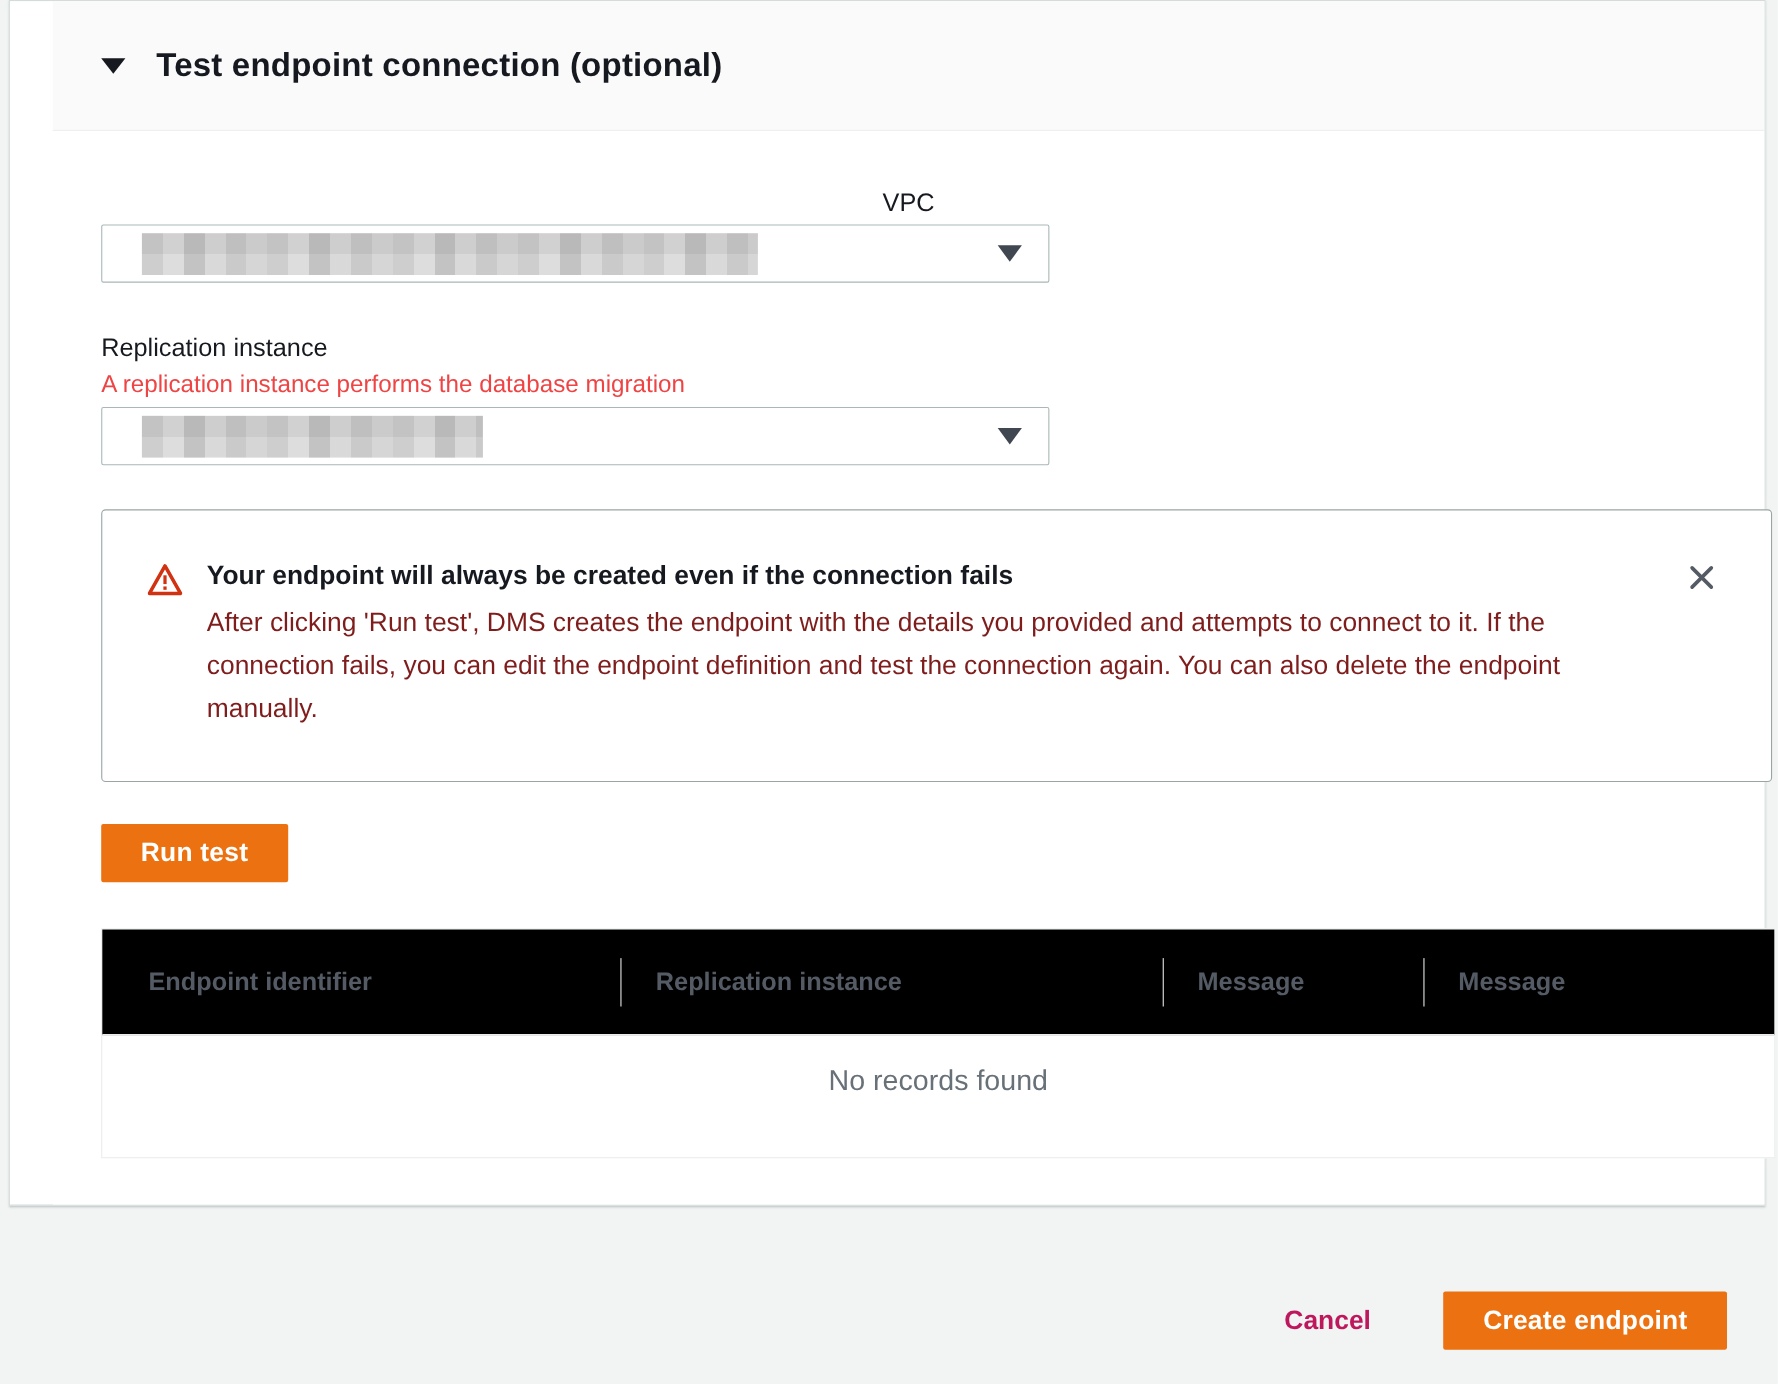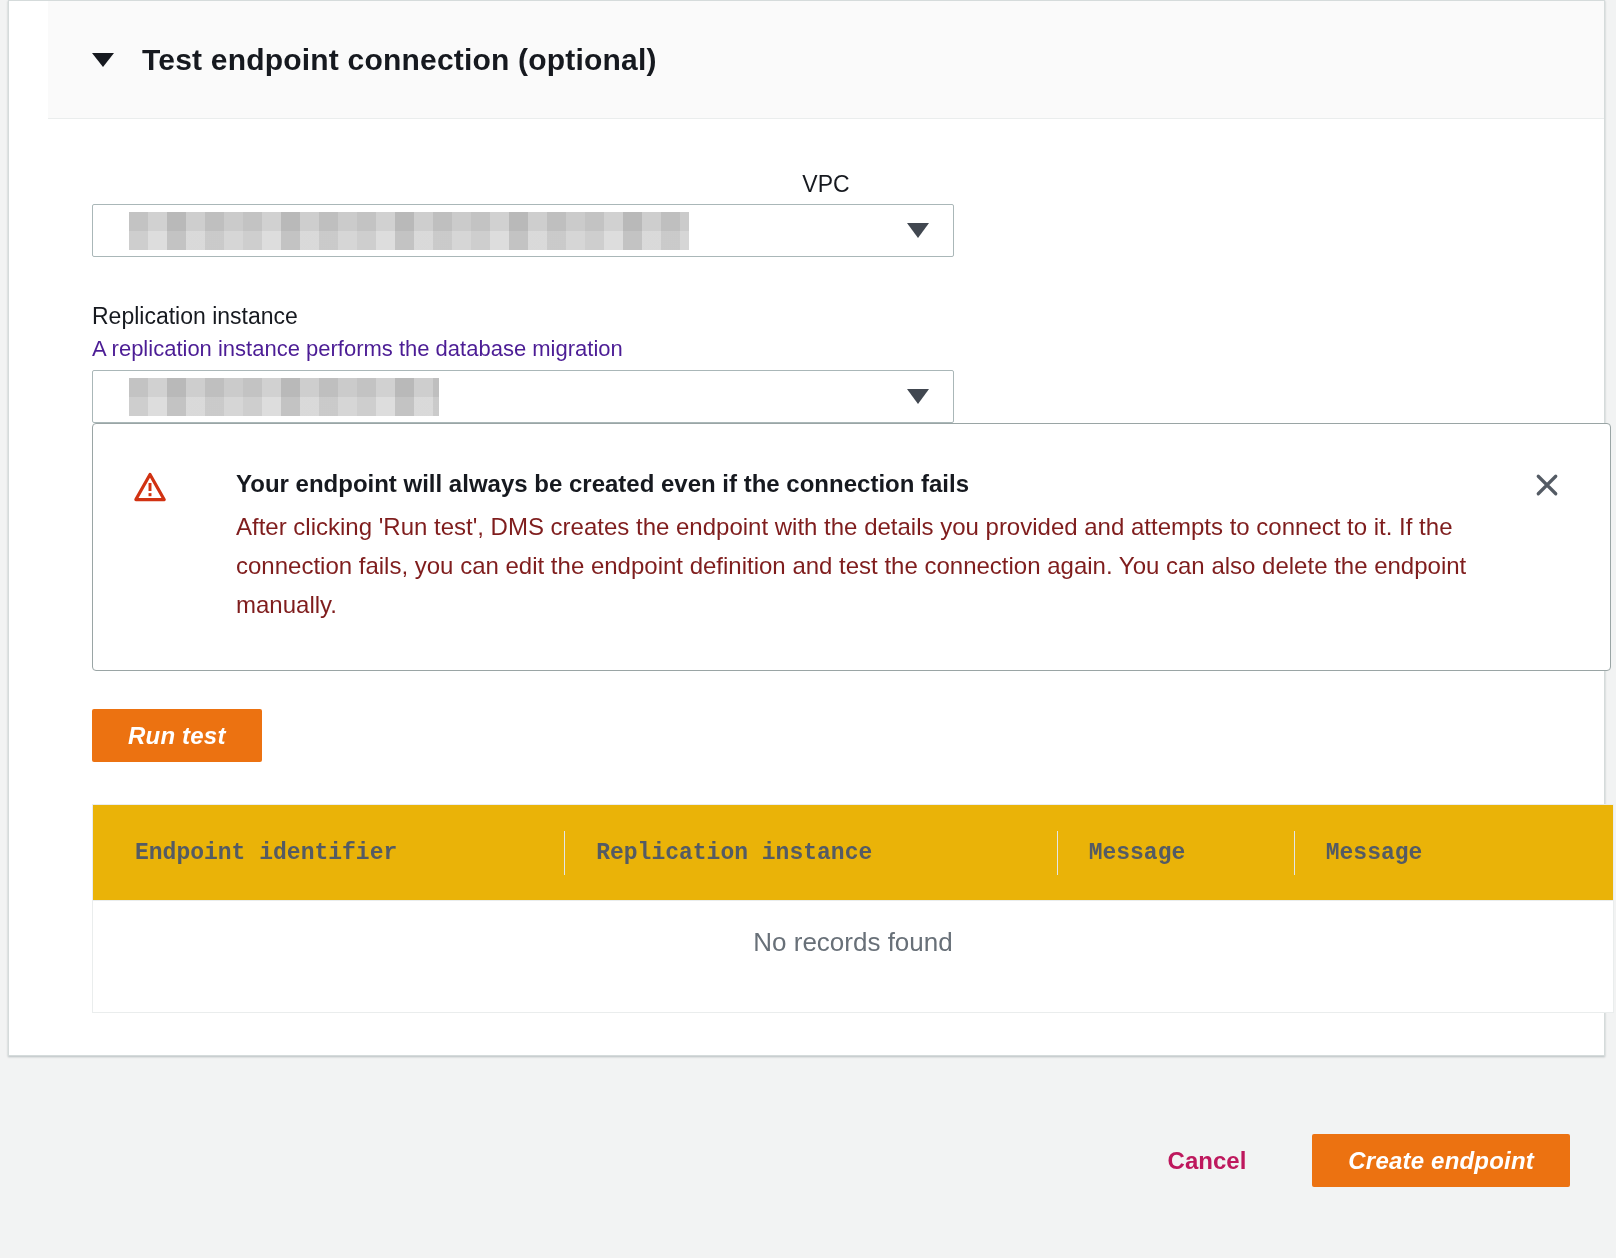--- a/index.html
+++ b/index.html
@@ -28,21 +28,21 @@
     border-right:11px solid transparent;
     border-top:14px solid #16191f;
     margin-right:28px;
   }
   .card-title { font-size:30px; font-weight:700; color:#16191f; letter-spacing:0.2px; }
 
   .card-body { padding:32px 44px 42px 44px; background:#fff; }
 
   .field { margin-top:16px; }
   .field-label { font-size:23px; color:#16191f; margin-bottom:6px; }
-  .field-desc { font-size:22px; color:#4c1d95; margin-bottom:8px; }
+  .field-desc { font-size:22px; color:#ef4444; margin-bottom:8px; }
 
   .select {
     width:862px; height:53px;
     border:1px solid #aab7b8; border-radius:2px;
     background:#fff;
     display:flex; align-items:center; justify-content:space-between;
     padding:0 24px 0 36px;
     cursor:pointer;
   }
   .select-caret {
@@ -56,28 +56,28 @@
     background-image:
       repeating-linear-gradient(90deg, rgba(0,0,0,0.10) 0 19px, rgba(0,0,0,0.02) 19px 38px, rgba(0,0,0,0.16) 38px 57px, rgba(0,0,0,0.04) 57px 76px, rgba(0,0,0,0.12) 76px 95px, rgba(0,0,0,0.06) 95px 114px),
       repeating-linear-gradient(0deg, #dcdcdc 0 19px, #cecece 19px 38px);
     opacity:0.85;
   }
   .redacted.w-vpc { width:560px; }
   .redacted.w-ri { width:310px; }
 
   .alert {
     position:relative;
+    margin-top:40px;
     width:1519px;
     border:1px solid #9aa5a5;
     border-radius:4px;
     background:#fff;
     padding:44px 110px 46px 41px;
     display:flex;
     align-items:flex-start;
-    gap:48px;
   }
   .alert-icon { flex:0 0 auto; margin:4px 22px 0 0; }
   .alert-title { font-size:24px; font-weight:700; color:#16191f; line-height:32px; }
   .alert-body { font-size:24px; color:#7f1d1d; line-height:39px; margin-top:7px; max-width:1300px; }
   .alert-close {
     position:absolute; top:42px; right:44px;
     background:none; border:none; cursor:pointer;
     line-height:0; padding:4px;
   }
 
@@ -85,38 +85,36 @@
     display:inline-block;
     background:#ec7211;
     color:#fff;
     border:none; border-radius:2px;
     font-family:"Liberation Sans", sans-serif;
     font-size:24px; font-weight:700;
     padding:0 36px;
     height:53px; line-height:53px;
     cursor:pointer;
     letter-spacing:0.2px;
-    font-style:italic;
   }
   .run-test { margin-top:38px; }
 
   .table {
     margin-top:42px;
     width:1522px;
     border:1px solid #eaeded;
     background:#fff;
   }
   .table-header {
     display:grid;
     grid-template-columns:31% 32.4% 15.6% 21%;
-    background:#eab308;
+    background:#000000;
     border-bottom:1px solid #eaeded;
     height:96px;
     align-items:center;
-    font-family:Liberation Mono, monospace;
   }
   .th {
     position:relative;
     font-size:23px; font-weight:700; color:#545b64;
     padding-left:32px;
     height:100%;
     display:flex; align-items:center;
   }
   .th:first-child { padding-left:42px; }
   .th + .th::before {

